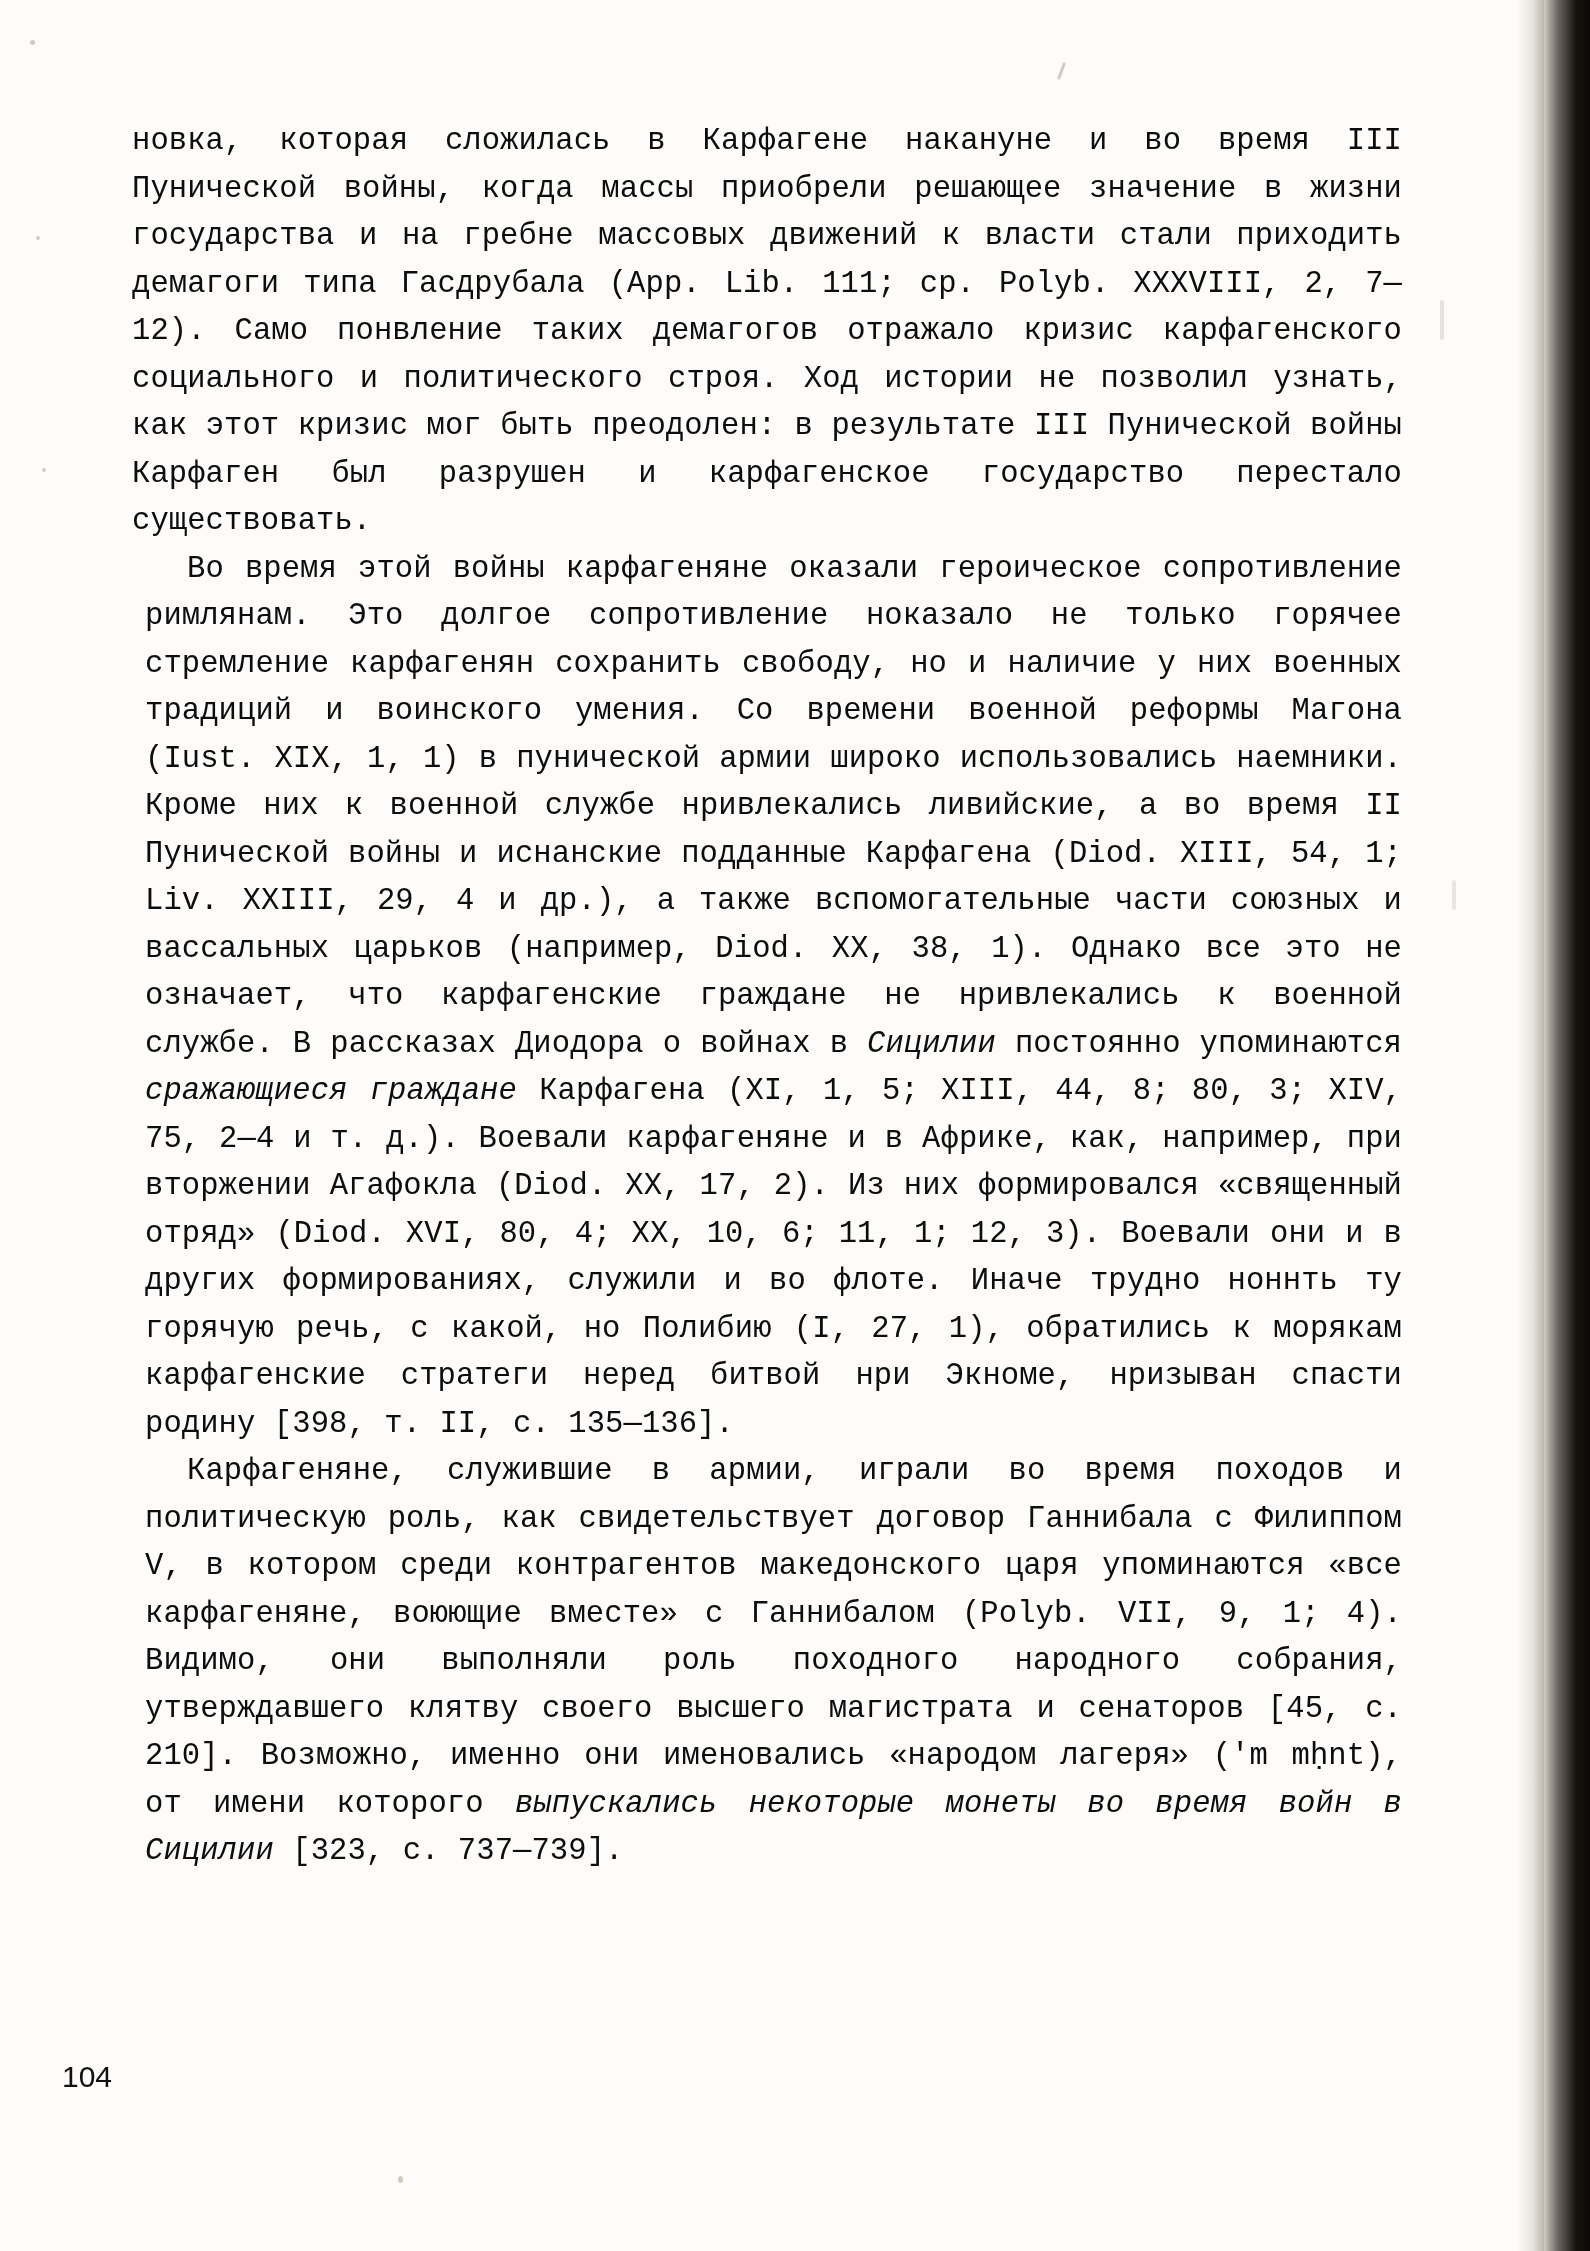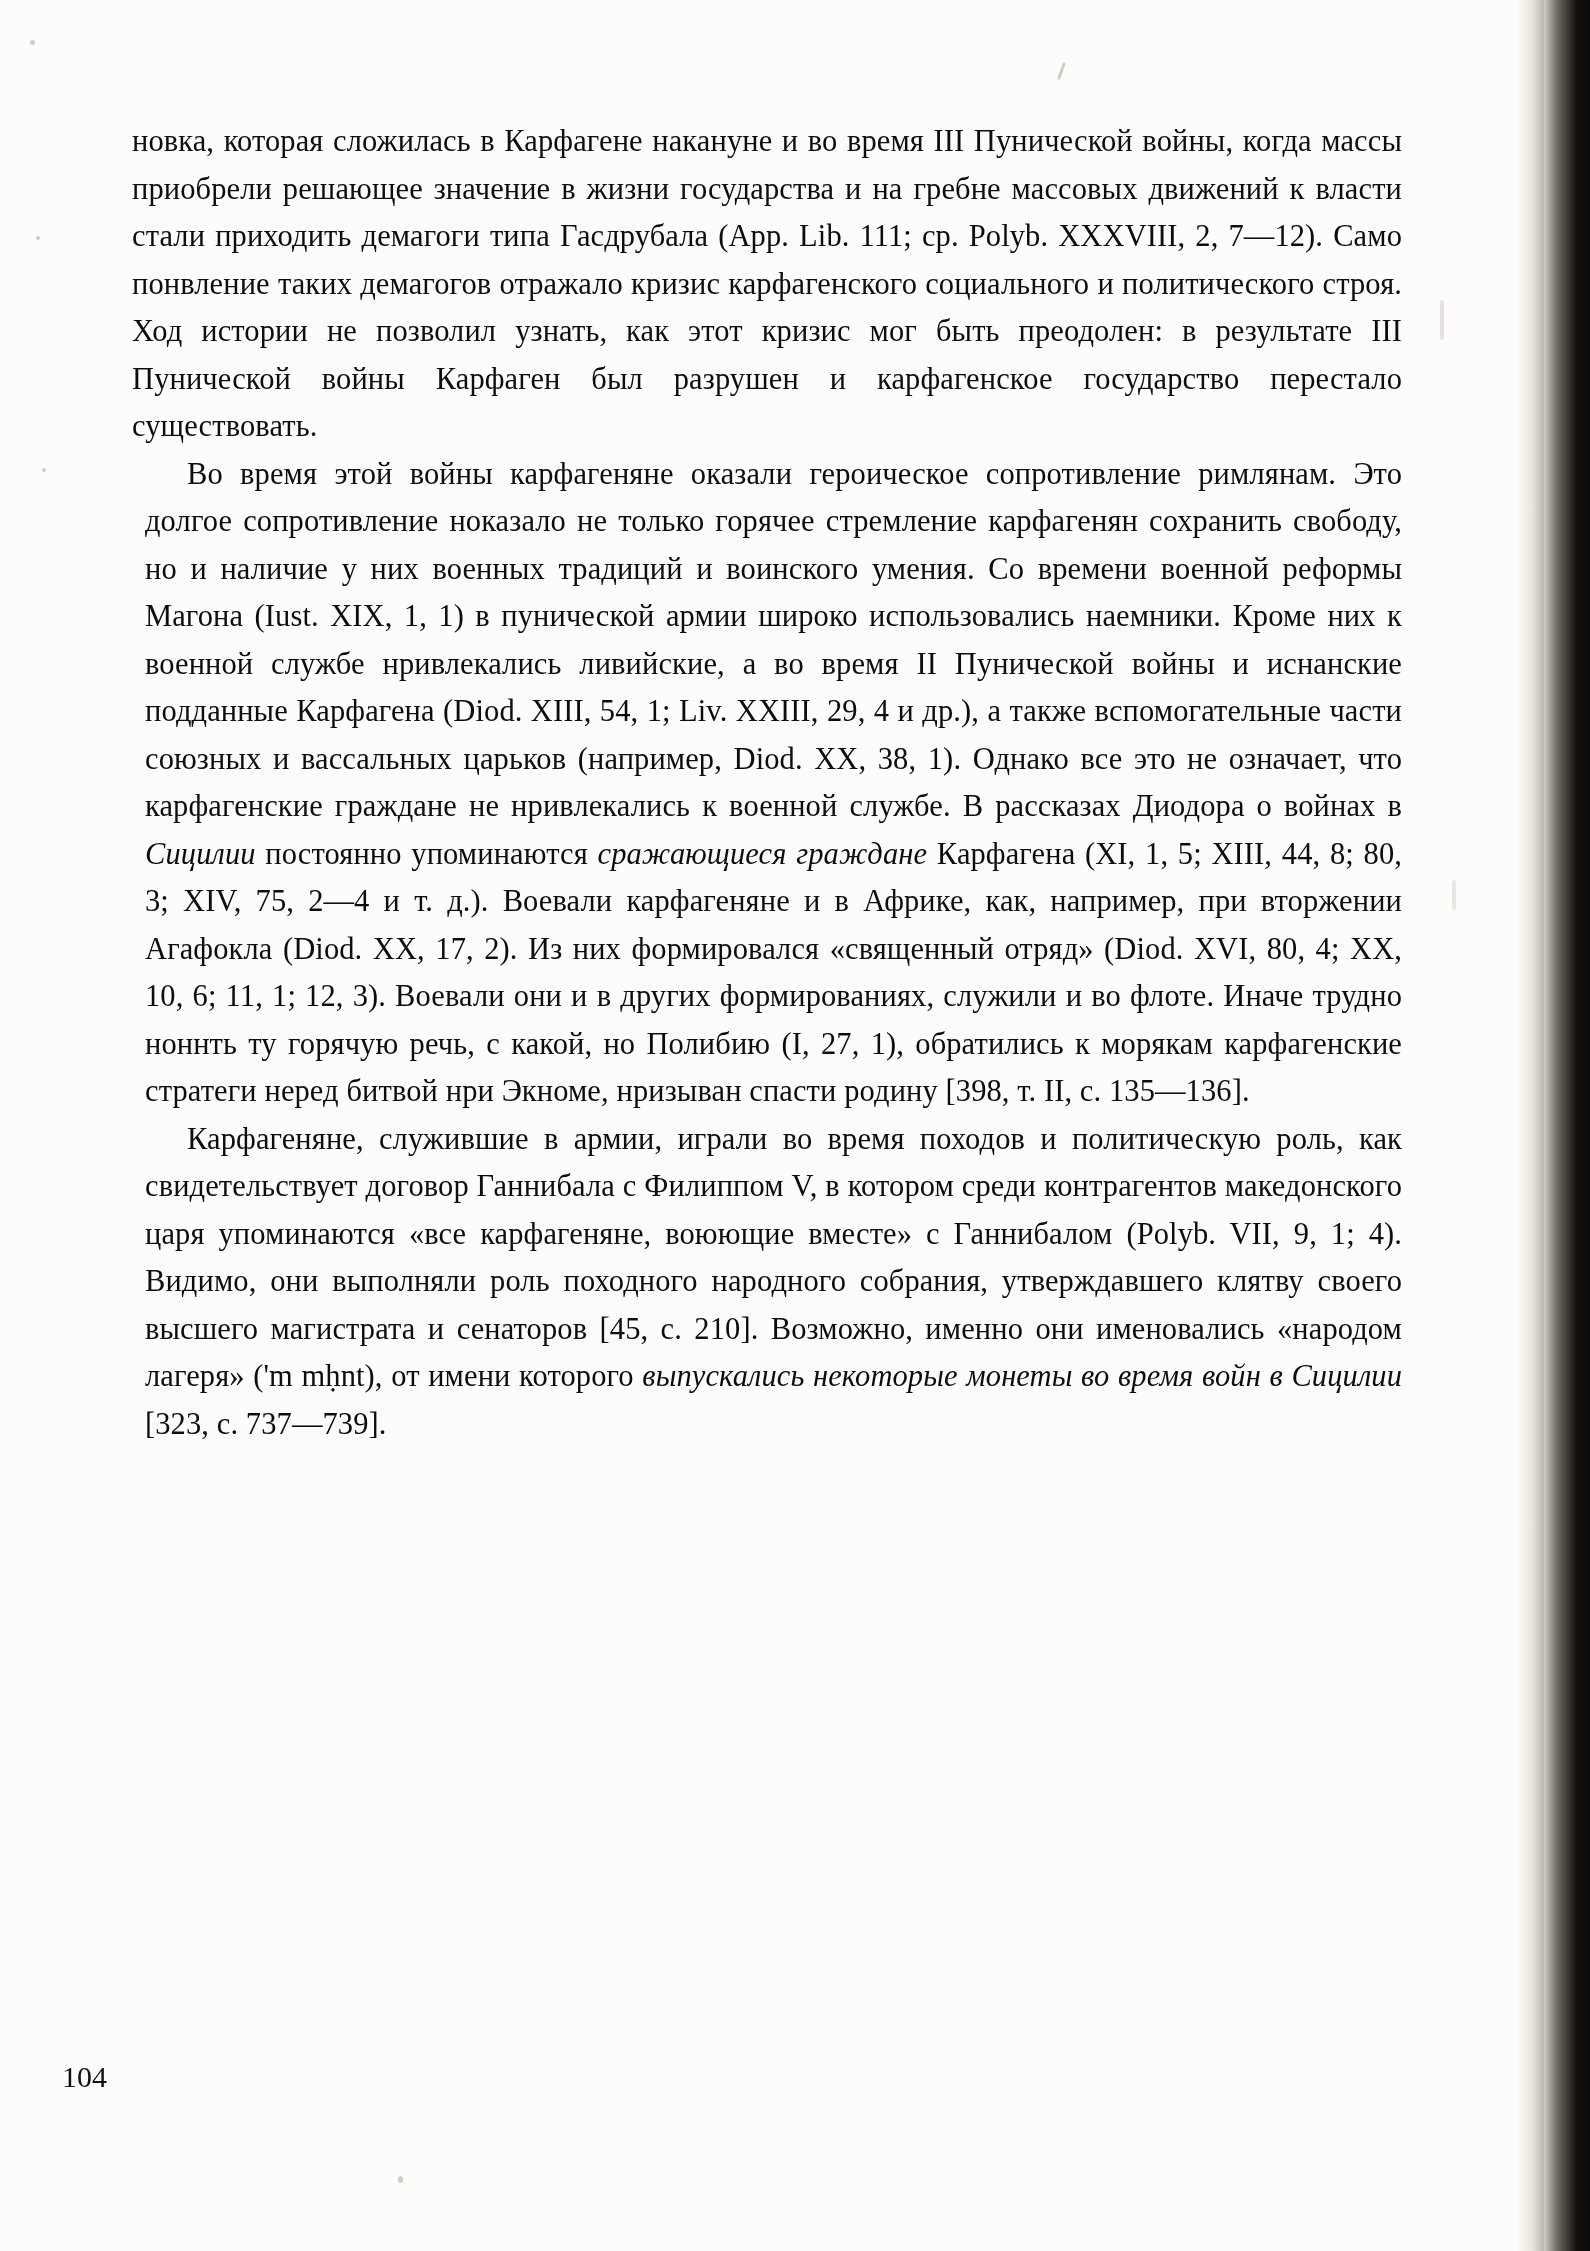--- a/index.html
+++ b/index.html
@@ -52,20 +52,21 @@
     position: absolute;
     left: 132px;
     top: 118px;
     width: 1270px;
     font-size: 30.5px;
     line-height: 47.5px;
     color: #0d0d0d;
     text-align: justify;
     text-justify: inter-word;
     letter-spacing: 0.1px;
+    font-family: Liberation Mono, monospace;
   }
 
   .para {
     margin: 0;
     text-indent: 0;
   }
   .para + .para {
     margin-top: 0px;
   }
   .para.indent {
@@ -77,21 +78,21 @@
   }
 
   
   .folio {
     position: absolute;
     left: 62px;
     top: 2053px;
     font-size: 30px;
     line-height: 47.5px;
     color: #111;
-    font-family: Liberation Serif, serif;
+    font-family: Liberation Sans, sans-serif;
   }
 </style>
 </head>
 <body>
 
 <div class="page">
 
   <div class="scan-gutter-inner"></div>
   <div class="scan-gutter"></div>
 

